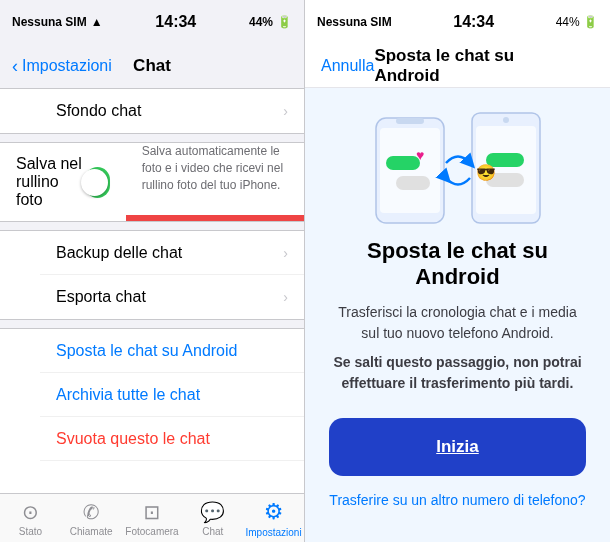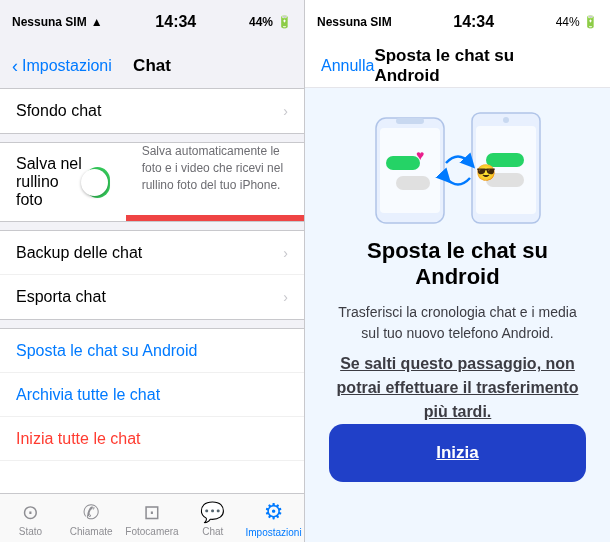--- a/index.html
+++ b/index.html
@@ -89,20 +89,21 @@
     }
 
     .list-item {
       display: flex;
       align-items: center;
       justify-content: space-between;
       padding: 12px 16px;
       border-bottom: 1px solid #f0f0f0;
       background: #fff;
       min-height: 44px;
+      margin-left: 40px;
     }
 
     .list-item:last-child {
       border-bottom: none;
     }
 
     .list-item-text {
       font-size: 16px;
       color: #000;
     }
@@ -259,26 +260,26 @@
 
     .promo-desc {
       font-size: 14px;
       color: #3c3c43;
       text-align: center;
       line-height: 1.5;
       margin-bottom: 8px;
     }
 
     .promo-warning {
-      font-size: 16px;
+      font-size: 14px;
       font-weight: 600;
       color: #3c3c43;
       text-align: center;
       line-height: 1.5;
-      text-decoration: underline;
+      margin-bottom: 24px;
     }
 
     .start-btn {
       width: 100%;
       height: 58px;
       background: #2040c8;
       border-radius: 14px;
       display: flex;
       align-items: center;
       justify-content: center;
@@ -365,21 +366,21 @@
     </div>
 
     <div class="list-section">
       <div class="list-item">
         <span class="blue-link">Sposta le chat su Android</span>
       </div>
       <div class="list-item">
         <span class="blue-link">Archivia tutte le chat</span>
       </div>
       <div class="list-item">
-        <span class="red-link">Inizia tutte le chat</span>
+        <span class="red-link">Svuota questo le chat</span>
       </div>
       <div class="list-item">
         
       </div>
     </div>
 
   </div>
 
   <div class="tab-bar">
     <div class="tab-item">
@@ -464,16 +465,17 @@
     <div class="promo-title">Sposta le chat su Android</div>
 
     <div class="promo-desc">Trasferisci la cronologia chat e i media sul tuo nuovo telefono Android.</div>
 
     <div class="promo-warning">Se salti questo passaggio, non potrai effettuare il trasferimento più tardi.</div>
 
     <div class="start-btn">
       <span class="start-btn-text">Inizia</span>
     </div>
 
+    <div class="transfer-link">Trasferire su un altro numero di telefono?</div>
 
   </div>
 
 </div>
 
 </body></html>

